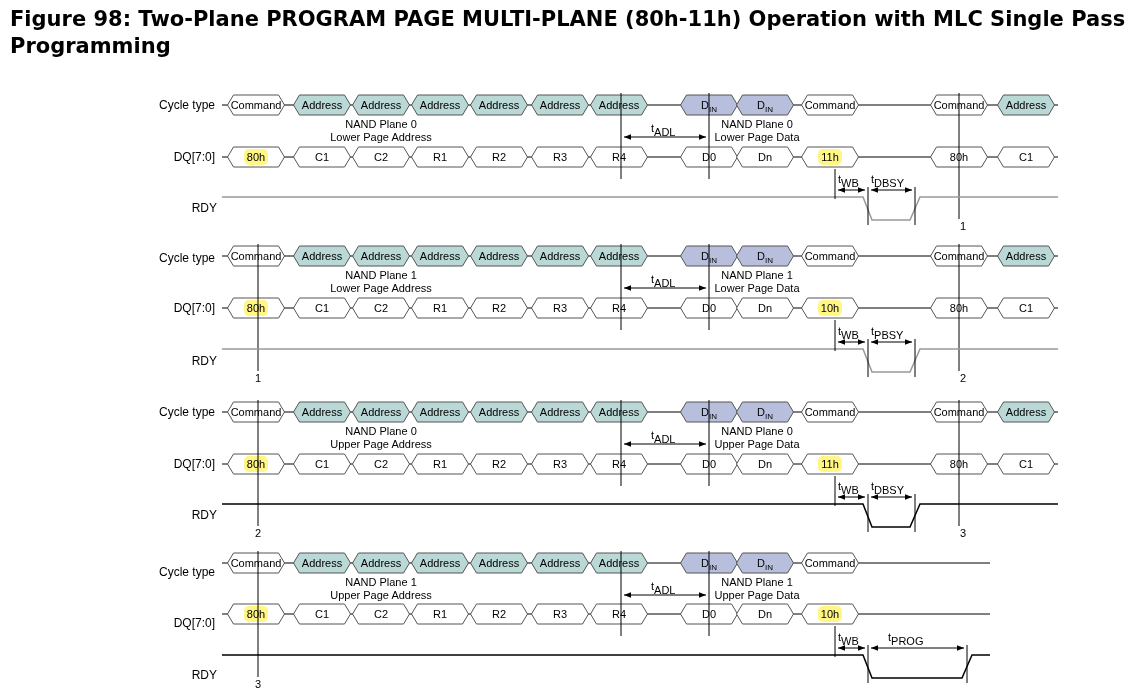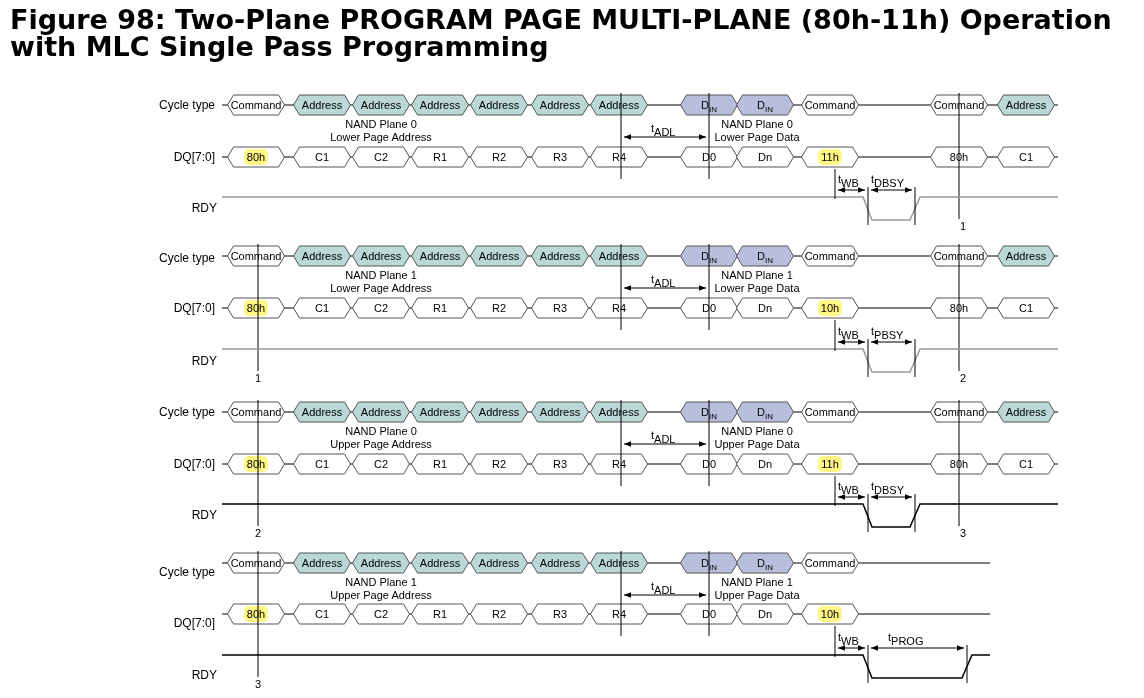--- a/index.html
+++ b/index.html
@@ -1,17 +1,17 @@
 <!DOCTYPE html>
 <html><head>
 <meta charset="utf-8">
 <style>
   html, body { margin: 0; padding: 0; background: #ffffff; }
   body { width: 1144px; height: 698px; position: relative; overflow: hidden; font-family: "Liberation Sans", sans-serif; }
-  #fig-title { position: absolute; left: 10px; top: 6px; width: 1130px; font-family: "DejaVu Sans", sans-serif; font-weight: bold; font-size: 27px; line-height: 27px; color: #000; }
+  #fig-title { position: absolute; left: 10px; top: 6px; width: 1130px; font-family: "DejaVu Sans", sans-serif; font-weight: bold; font-size: 21px; line-height: 27px; color: #000; }
   svg#diagram { position: absolute; left: 0; top: 0; }
   svg text { font-family: "Liberation Sans", sans-serif; }
 </style>
 </head>
 <body>
 
 <div id="fig-title">Figure 98: Two-Plane PROGRAM PAGE MULTI-PLANE (80h-11h) Operation with MLC Single Pass Programming</div>
 
 <svg id="diagram" width="1144" height="698" viewBox="0 0 1144 698" xmlns="http://www.w3.org/2000/svg">
   <defs>

